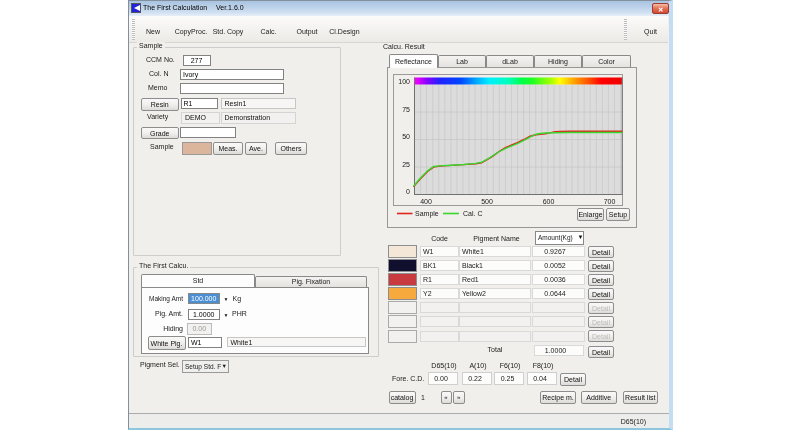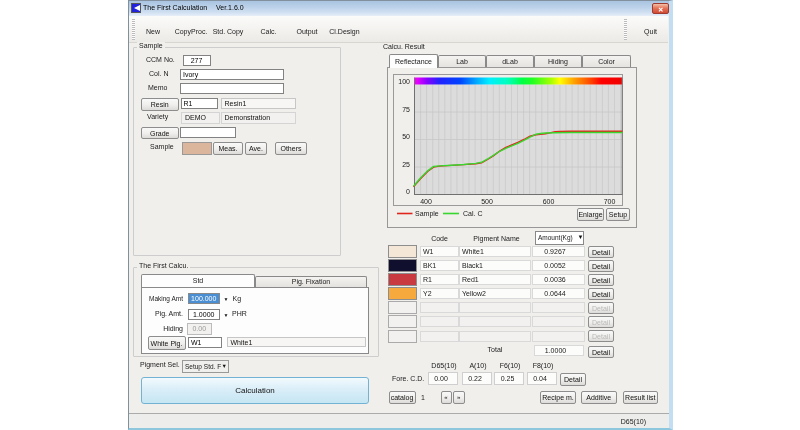--- a/index.html
+++ b/index.html
@@ -98,21 +98,20 @@
   <div style="left:95.5px;top:310.5px;font-size:5px;color:#111">▼</div>
   <div class="lbl" style="left:104px;top:309px">PHR</div>
   <div class="lbl" style="left:28px;top:323.5px;width:27px;text-align:right">Hiding</div>
   <div style="left:59px;top:321.5px;width:24.5px;height:12px;background:#f2f1ef;border:1px solid #bbb;color:#999;font-size:7px;line-height:10px;text-align:center">0.00</div>
   <div class="btn" style="left:19.5px;top:334.5px;width:38px;height:14px;line-height:13px">White Pig.</div>
   <div class="inp" style="left:60px;top:335.5px;width:34px;height:11px">W1</div>
   <div class="disp" style="left:98.5px;top:336px;width:139.5px;height:10px">White1</div>
   <div class="lbl" style="left:12px;top:360px">Pigment Sel.</div>
   <div style="left:53.5px;top:359px;width:47px;height:13px;background:#efefed;border:1px solid #999;font-size:6.5px;line-height:11px;padding-left:2.5px">Setup Std. F</div>
   <div style="left:93.5px;top:362px;font-size:5.5px;color:#111">▼</div>
-  <div class="btn" style="left:13px;top:376px;width:228px;height:27px;line-height:25px;font-size:8px;background:linear-gradient(#f2fafd,#daeef8 45%,#c5e6f3);border:1px solid #74b2d4;border-radius:3px">Calculation</div>
 
   <div class="lbl" style="left:255px;top:42px">Calcu. Result</div>
   <div class="tab seltab" style="left:261px;top:53px;width:49px;height:14px;line-height:13px">Reflectance</div>
   <div class="tab unseltab" style="left:310px;top:54px;width:48px;height:13px;line-height:12px">Lab</div>
   <div class="tab unseltab" style="left:358px;top:54px;width:48px;height:13px;line-height:12px">dLab</div>
   <div class="tab unseltab" style="left:406px;top:54px;width:48px;height:13px;line-height:12px">Hiding</div>
   <div class="tab unseltab" style="left:454px;top:54px;width:49px;height:13px;line-height:12px">Color</div>
   <div style="left:259px;top:66px;width:250px;height:161px;background:#f0efec;border:1px solid #979797"></div>
   <div style="left:265px;top:72.5px;width:230px;height:132px;background:#f0efec;border:1px solid #9a9a9a">
    <svg width="230" height="132" style="position:absolute;left:-1px;top:-1px">

